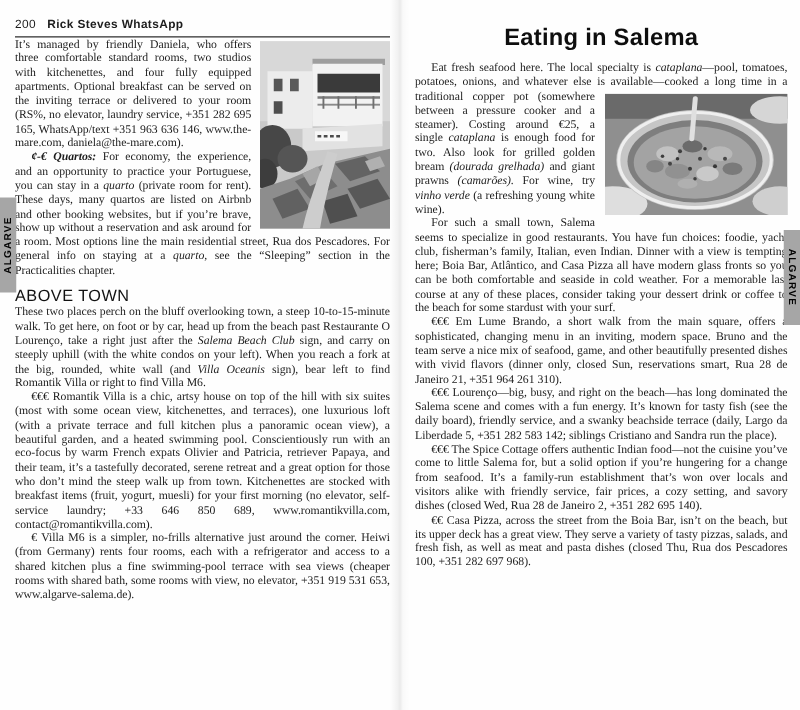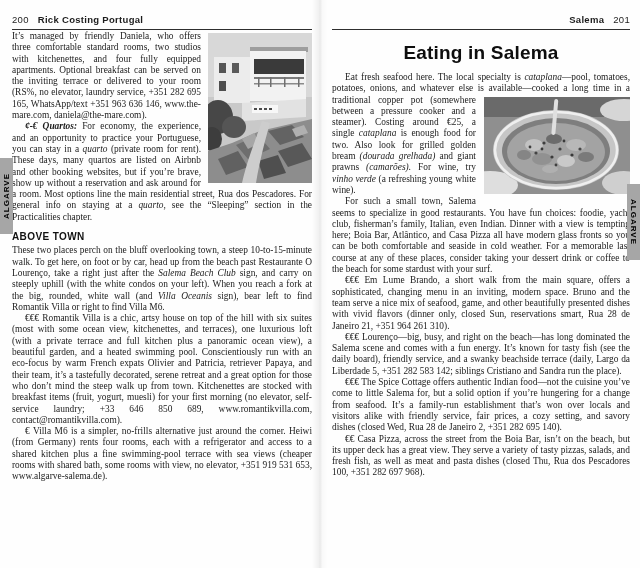--- a/index.html
+++ b/index.html
@@ -17,21 +17,21 @@
   .page-header .pagenum{font-weight:400;}
   .page-header .runtitle{font-weight:700;}
   .page-header.right{justify-content:flex-end;}
   
   .bodytext{margin-top:1px;font-size:9.4px;line-height:11.3px;text-align:justify;color:#1b1b1b;}
   .bodytext p{margin:0;text-indent:13px;}
   .bodytext p.no-indent{text-indent:0;}
   .seg-b{font-weight:normal;}
   .seg-i{font-style:italic;}
   .seg-bi{font-weight:bold;font-style:italic;}
-  .section-heading{font-family:"Liberation Sans",sans-serif;font-weight:700;font-size:10px;
+  .section-heading{font-family:"Liberation Sans",sans-serif;font-weight:400;font-size:13px;
                    letter-spacing:0.4px;margin:8px 0 3px;color:#111;}
   .chapter-title{font-family:"Liberation Sans",sans-serif;font-weight:700;font-size:19px;
                  letter-spacing:0.2px;text-align:center;margin:12px 0 8px;color:#0e0e0e;}
   
   .photo{float:right;display:block;}
   .photo svg{display:block;}
   .photo-mare{margin:2px 0 4px 7px;}
   .photo-cataplana{margin:2px 0 3px 8px;}
   
   .tab{position:absolute;width:13px;height:76px;background:#a6a6a6;color:#000;
@@ -41,21 +41,21 @@
   .tab-right{right:0;top:184px;writing-mode:vertical-rl;}
 </style>
 </head>
 <body>
 
 <div class="spread">
 
   <div class="page left">
     <div class="page-header left">
       <span class="pagenum">200</span>
-      <span class="runtitle">Rick Costing Portugal</span>
+      <span class="runtitle">Rick Steves WhatsApp</span>
     </div>
     <div class="bodytext">
       <div>
           <p class="no-indent">
   <span class="photo photo-mare">
     <svg width="104" height="150" viewBox="0 0 104 150" xmlns="http://www.w3.org/2000/svg">
       <rect width="104" height="150" fill="#c9c9c9"></rect>
       <rect width="104" height="64" fill="#d8d8d8"></rect>
       <rect x="6" y="24" width="36" height="46" fill="#ececec"></rect>
       <rect x="11" y="30" width="7" height="10" fill="#555"></rect>
@@ -97,24 +97,20 @@
       <div>
           <p class="no-indent"><span>These two places perch on the bluff overlooking town, a steep 10-to-15-minute walk. To get here, on foot or by car, head up from the beach past Restaurante O Lourenço, take a right just after the </span><span class="seg-i">Salema Beach Club</span><span> sign, and carry on steeply uphill (with the white condos on your left). When you reach a fork at the big, rounded, white wall (and </span><span class="seg-i">Villa Oceanis</span><span> sign), bear left to find Romantik Villa or right to find Villa M6.</span></p>
           <p><span class="seg-b">€€€ Romantik Villa</span><span> is a chic, artsy house on top of the hill with six suites (most with some ocean view, kitchenettes, and terraces), one luxurious loft (with a private terrace and full kitchen plus a panoramic ocean view), a beautiful garden, and a heated swimming pool. Conscientiously run with an eco-focus by warm French expats Olivier and Patricia, retriever Papaya, and their team, it’s a tastefully decorated, serene retreat and a great option for those who don’t mind the steep walk up from town. Kitchenettes are stocked with breakfast items (fruit, yogurt, muesli) for your first morning (no elevator, self-service laundry; +33 646 850 689, www.romantikvilla.com, contact@romantikvilla.com).</span></p>
           <p><span class="seg-b">€ Villa M6</span><span> is a simpler, no-frills alternative just around the corner. Heiwi (from Germany) rents four rooms, each with a refrigerator and access to a shared kitchen plus a fine swimming-pool terrace with sea views (cheaper rooms with shared bath, some rooms with view, no elevator, +351 919 531 653, www.algarve-salema.de).</span></p>
         </div>
     </div>
     <div class="tab tab-left">ALGARVE</div>
   </div>
 
   <div class="page right">
-    <div class="page-header right">
-      <span class="runtitle">Salema</span>
-      <span class="pagenum">201</span>
-    </div>
     <h2 class="chapter-title">Eating in Salema</h2>
     <div class="bodytext" style="margin-top:0;">
       <div>
           <p><span>Eat fresh seafood here. The local specialty is </span><span class="seg-i">cataplana</span><span>—pool, tomatoes, potatoes, onions, and whatever else is available—cooked </span>
   <span class="photo photo-cataplana">
     <svg width="146" height="97" viewBox="0 0 146 97" xmlns="http://www.w3.org/2000/svg">
       <rect width="146" height="97" fill="#8f8f8f"></rect>
       <rect width="146" height="20" fill="#6a6a6a"></rect>
       <ellipse cx="140" cy="13" rx="24" ry="11" fill="#d6d6d6"></ellipse>
       <ellipse cx="6" cy="88" rx="28" ry="14" fill="#dedede"></ellipse>

